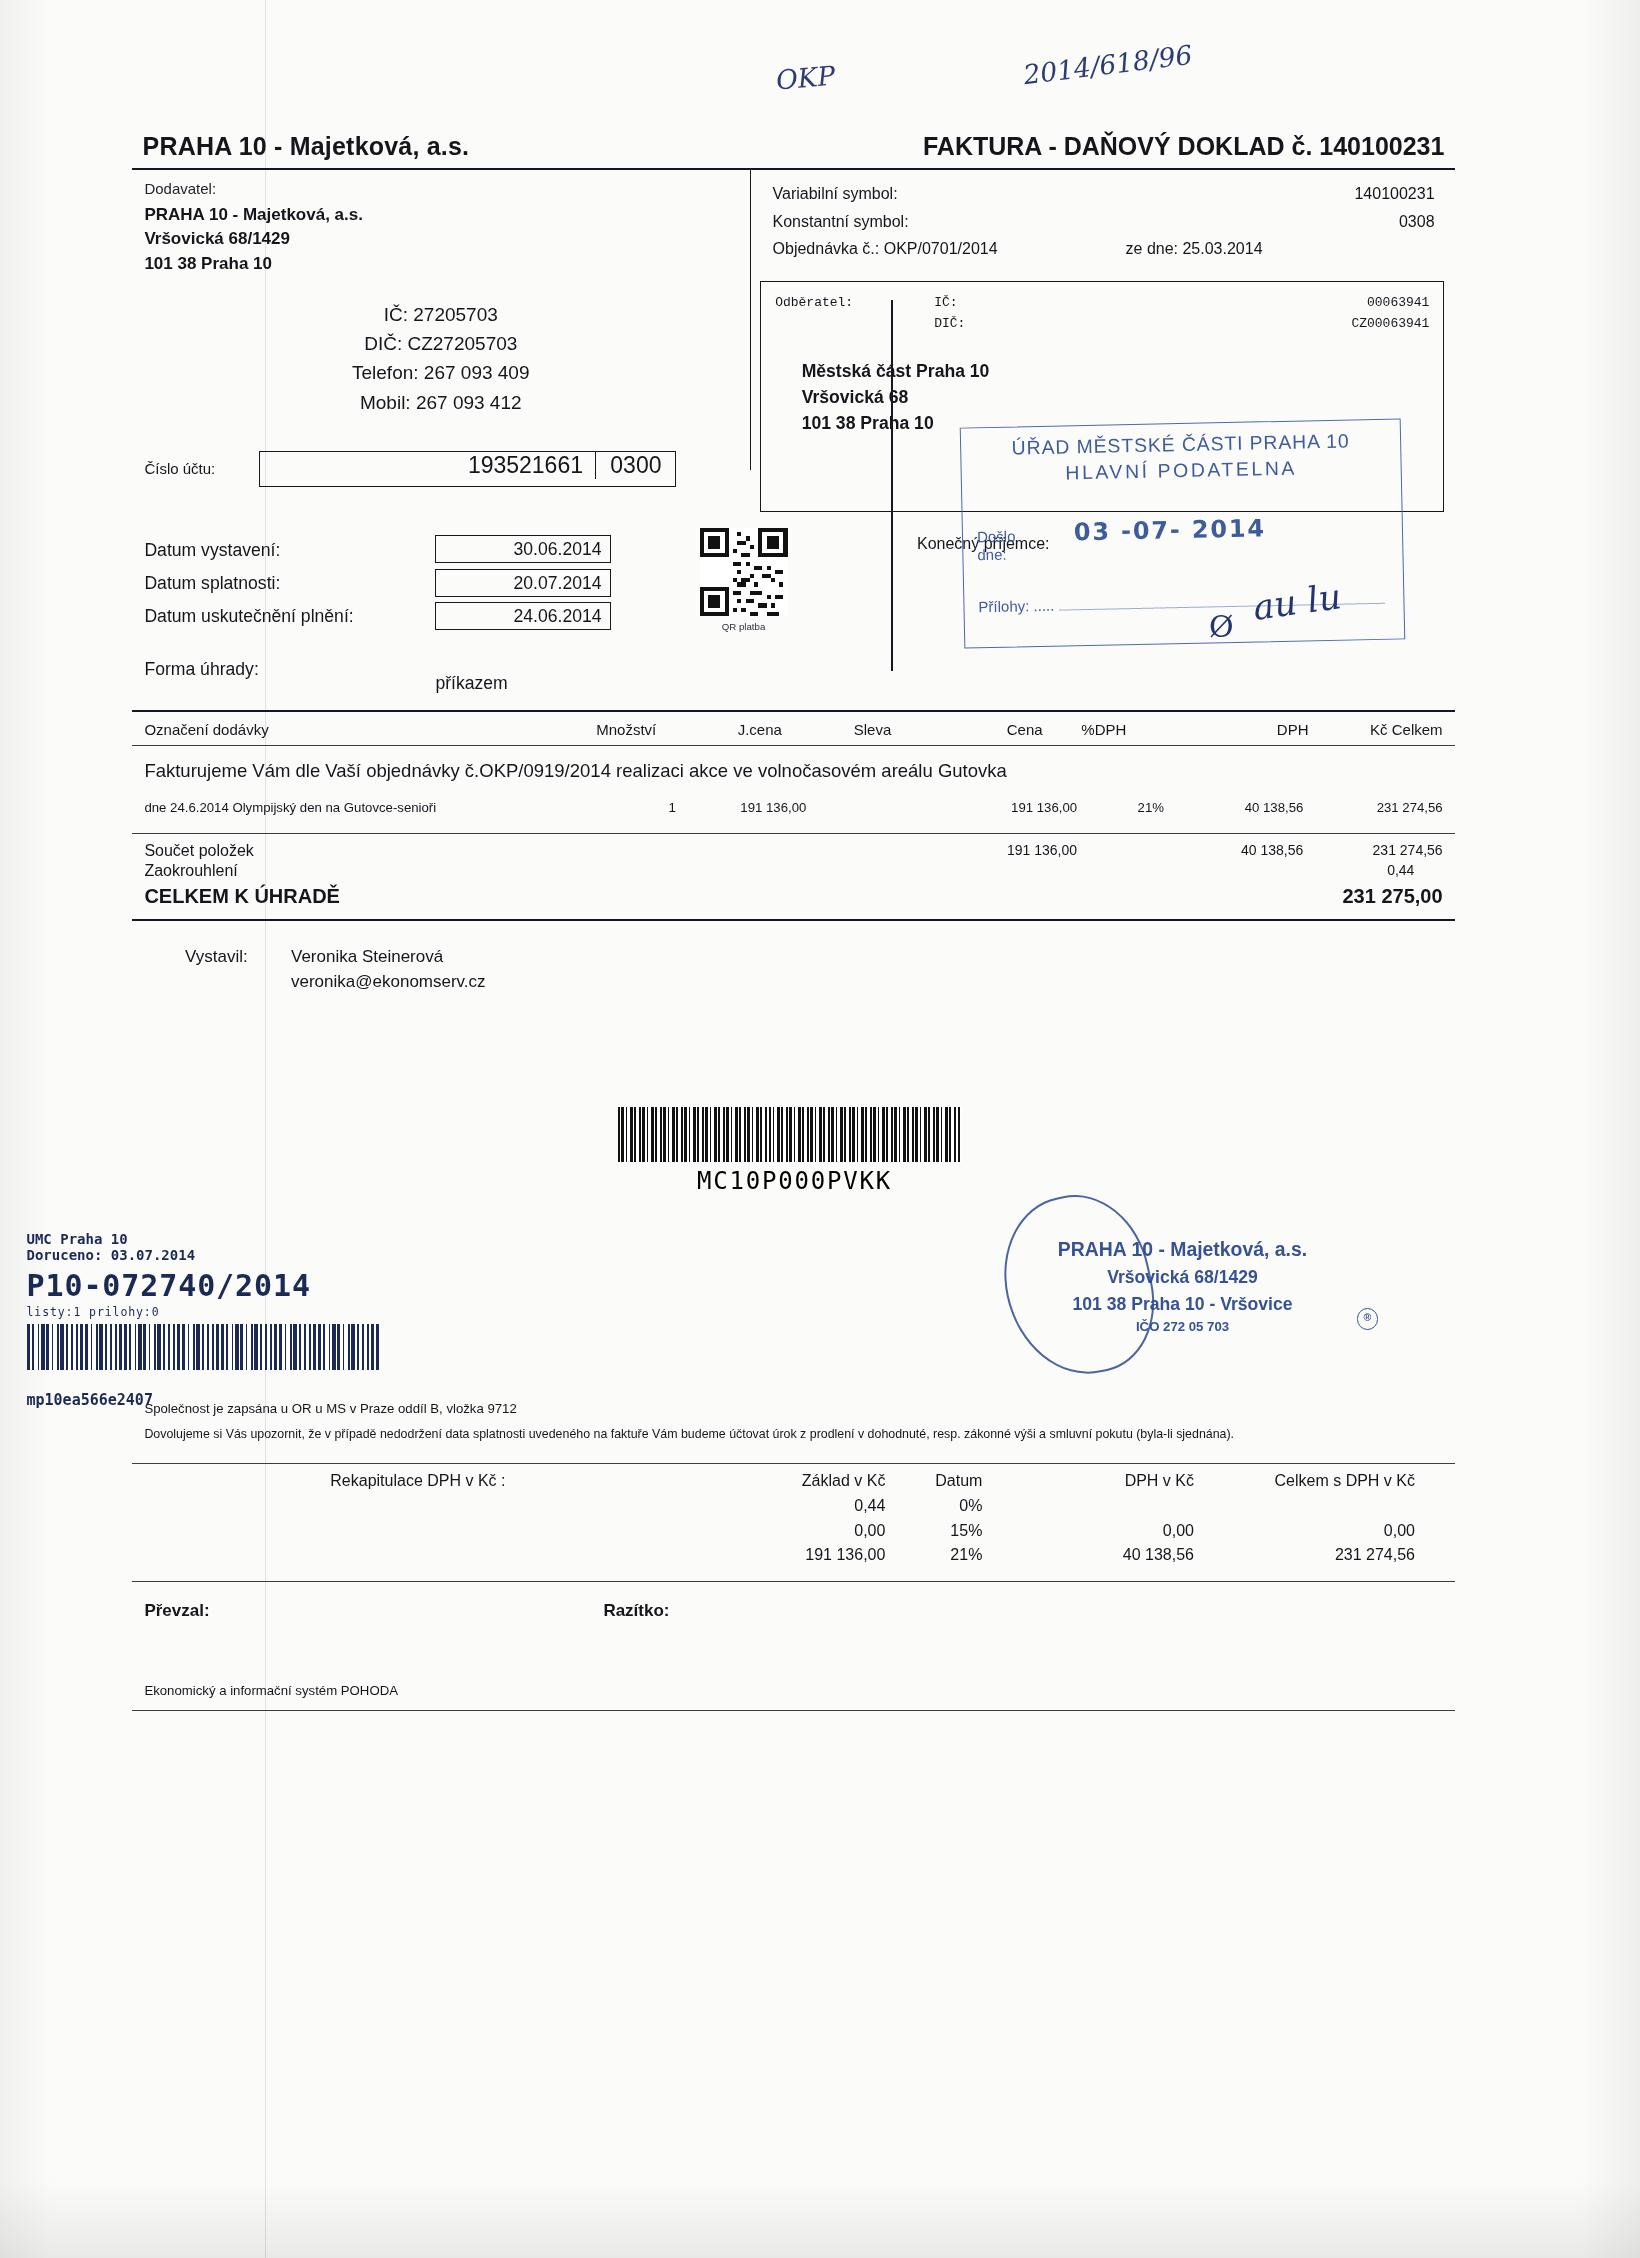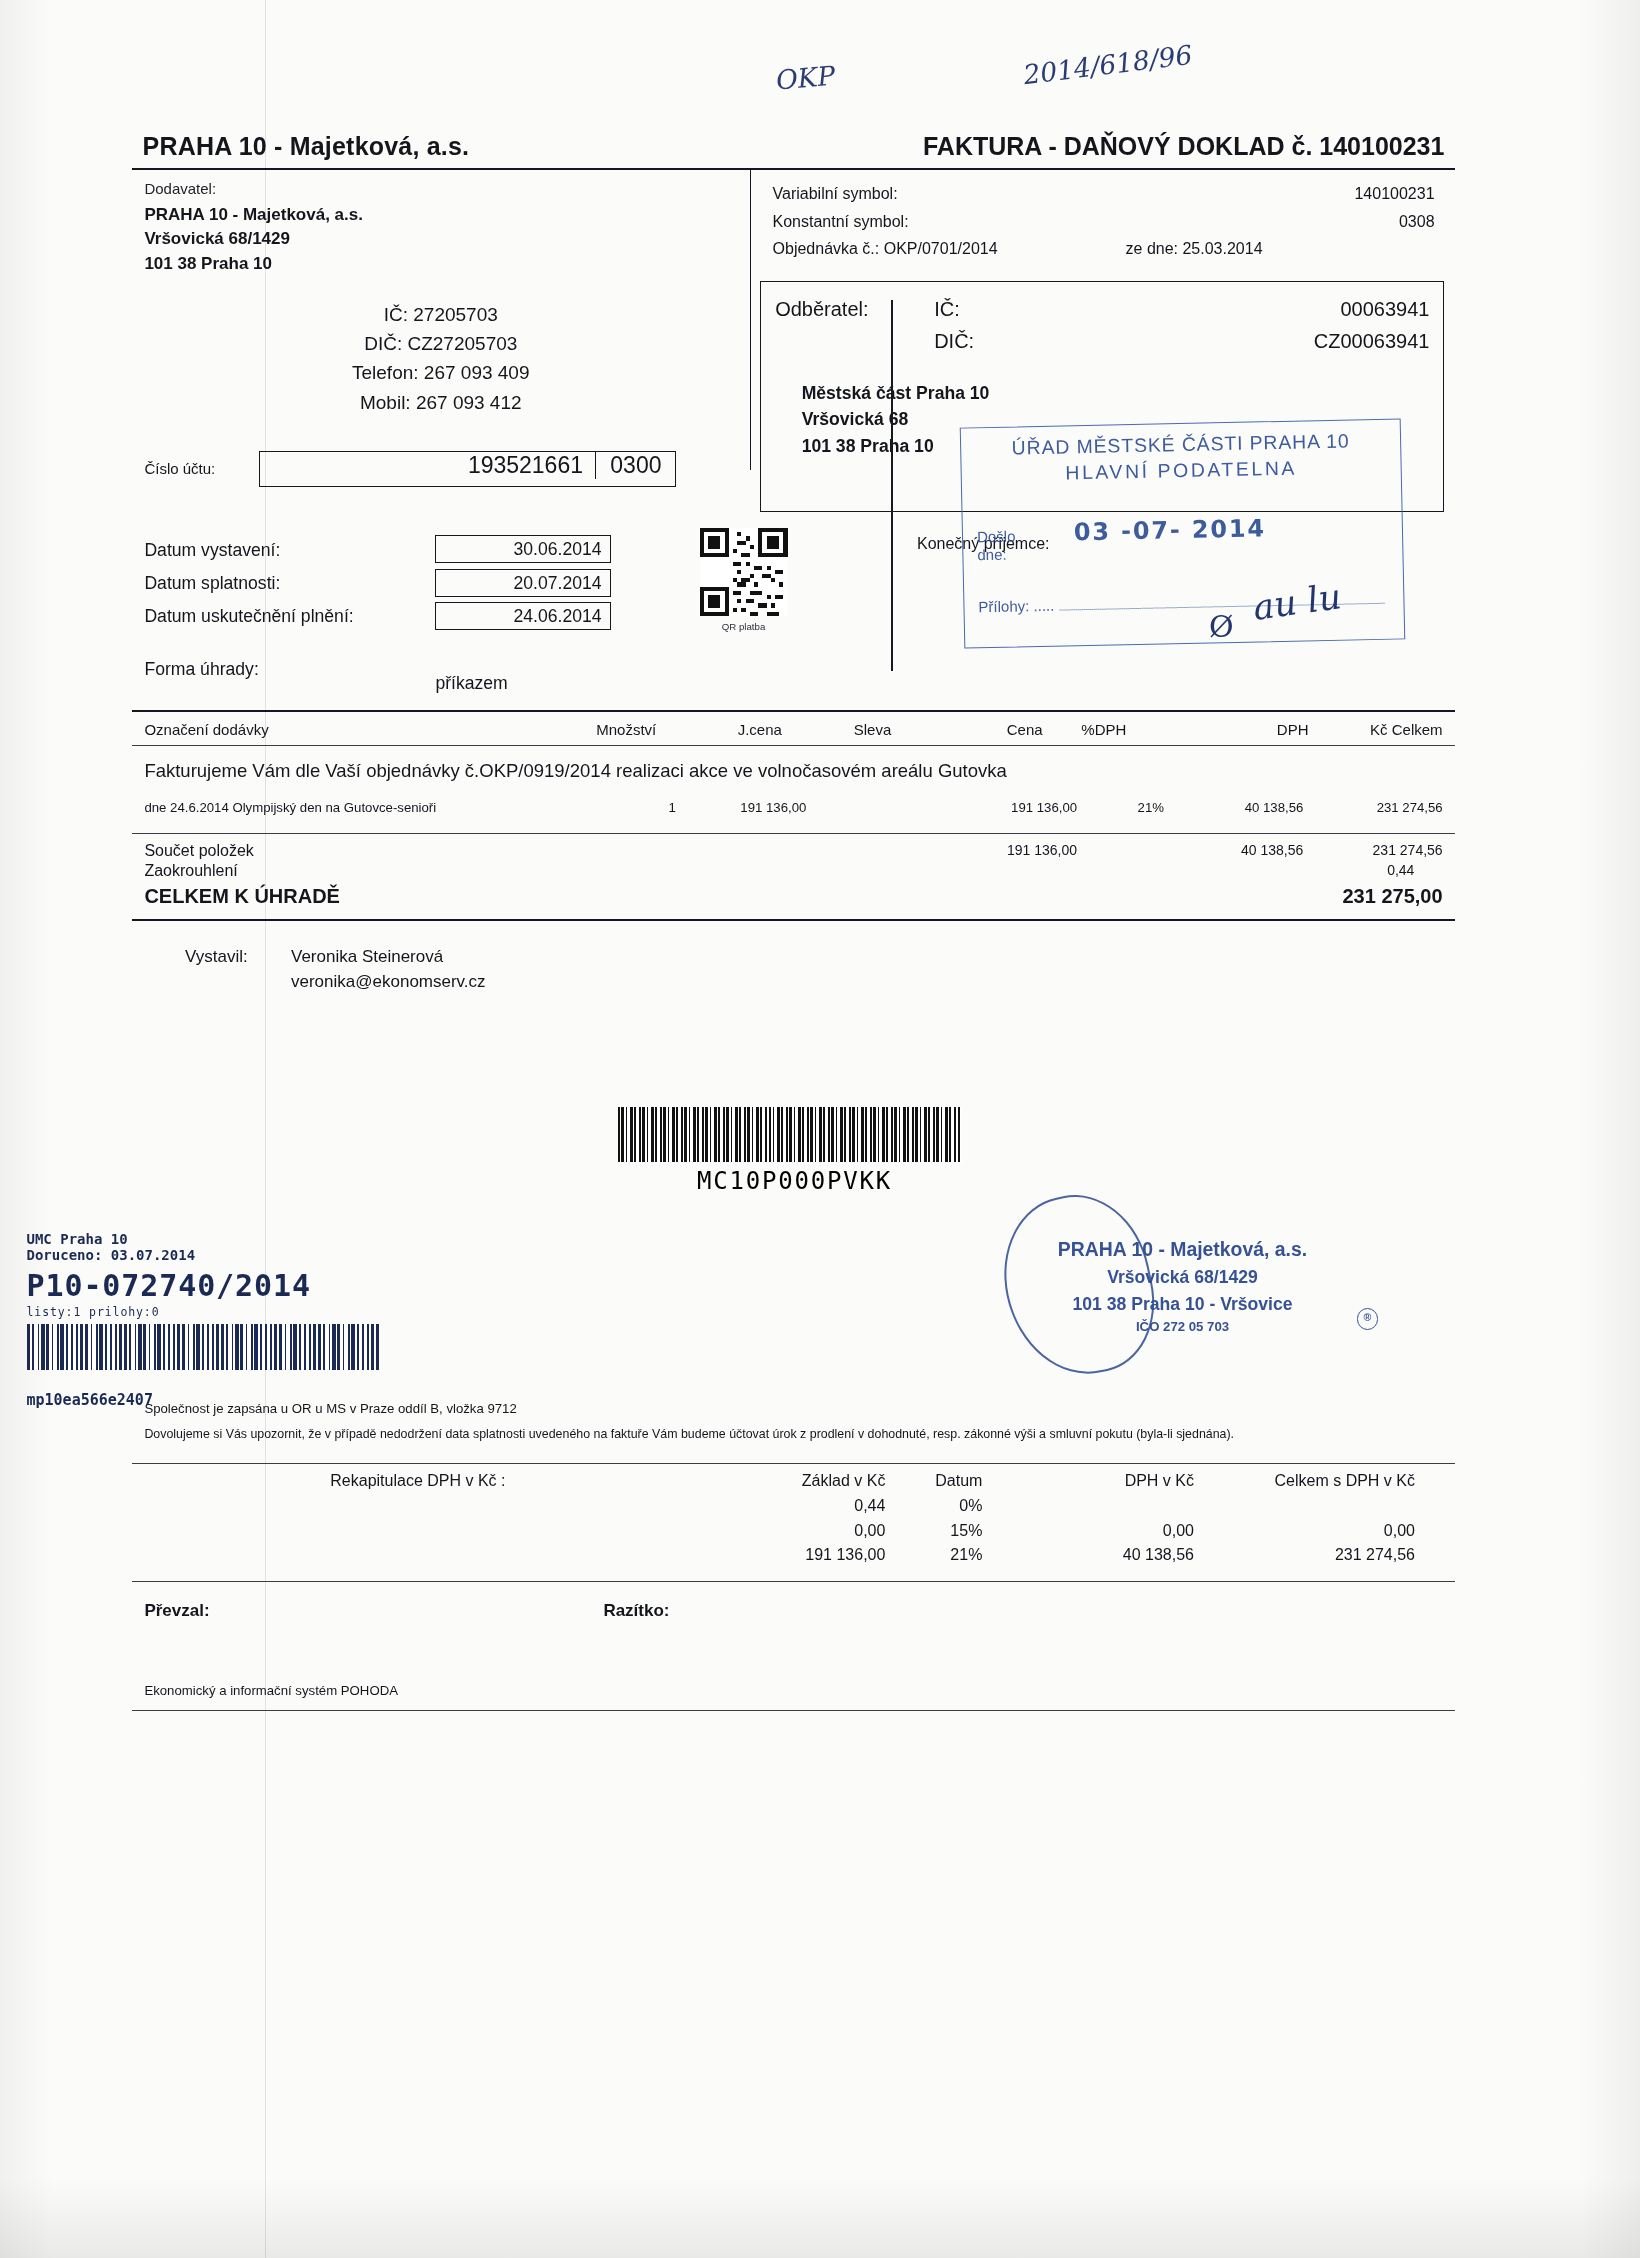--- a/index.html
+++ b/index.html
@@ -85,21 +85,21 @@
   .kv .v { width: 203px; text-align: right; }
 
   .odberatel-box {
     border: 1.8px solid #16181f;
     margin: 8.8px 10.6px 0 10.6px;
     height: 231px;
     position: relative;
     padding: 10.6px 14px;
     box-sizing: border-box;
   }
-  .ob-row { display: flex; font-size: 20px; line-height: 1.6; }
+  .ob-row { display: flex; font-size: 13px; line-height: 1.6; font-family: Liberation Mono, monospace; }
   .ob-row .a { width: 159px; }
   .ob-row .b { width: 97px; }
   .ob-row .c { flex: 1; text-align: right; }
   .ob-addr {
     margin-top: 23px;
     font-size: 17.6px;
     font-weight: bold;
     line-height: 1.5;
     padding-left: 26.5px;
   }

